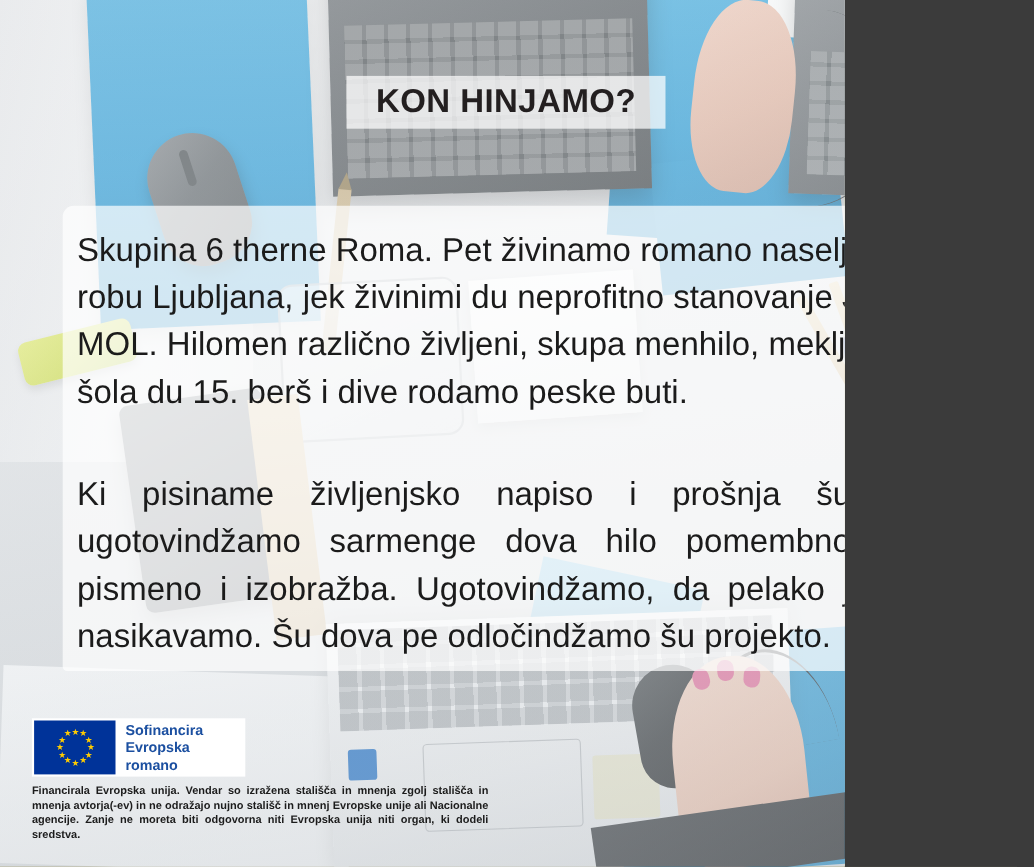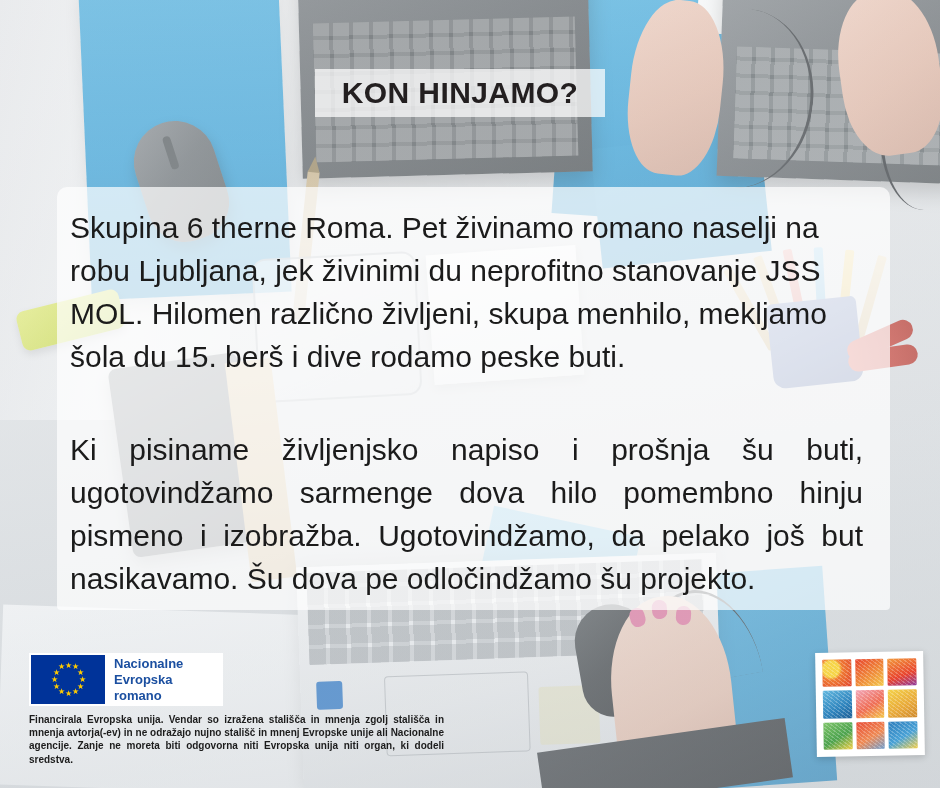--- a/index.html
+++ b/index.html
@@ -3,21 +3,21 @@
 <meta charset="utf-8">
 <title>Informational Slide</title>
 <style>
   html, body {
     margin: 0;
     padding: 0;
     background: #3b3b3b;
   }
   .slide {
     position: relative;
-    width: 940px;
+    width: 768px;
     height: 788px;
     overflow: hidden;
     font-family: "Liberation Sans", sans-serif;
     background: #fef9c3;
   }
 
   
   .photo { position: absolute; inset: 0; overflow: hidden; }
 
   .desk-base {
@@ -484,21 +484,21 @@
         <span class="eu-star" style="color: rgb(255, 204, 0); left: 46.1244px; top: 28.5px;">★</span>
         <span class="eu-star" style="color: rgb(255, 204, 0); left: 41px; top: 33.6244px;">★</span>
         <span class="eu-star" style="color: rgb(255, 204, 0); left: 34px; top: 35.5px;">★</span>
         <span class="eu-star" style="color: rgb(255, 204, 0); left: 27px; top: 33.6244px;">★</span>
         <span class="eu-star" style="color: rgb(255, 204, 0); left: 21.8756px; top: 28.5px;">★</span>
         <span class="eu-star" style="color: rgb(255, 204, 0); left: 20px; top: 21.5px;">★</span>
         <span class="eu-star" style="color: rgb(255, 204, 0); left: 21.8756px; top: 14.5px;">★</span>
         <span class="eu-star" style="color: rgb(255, 204, 0); left: 27px; top: 9.37564px;">★</span>
       </div>
     <div class="eu-text">
-      <div>Nacionalne</div>
+      <div>Sofinancira</div>
       <div>Evropska romano</div>
     </div>
   </div>
 
   <div class="disclaimer">Financirala Evropska unija. Vendar so izražena stališča in mnenja zgolj stališča in mnenja avtorja(-ev) in ne odražajo nujno stališč in mnenj Evropske unije ali Nacionalne agencije. Zanje ne moreta biti odgovorna niti Evropska unija niti organ, ki dodeli sredstva.</div>
 
   <div class="artwork-card">
     <div class="art-tile t1"></div>
     <div class="art-tile t2"></div>
     <div class="art-tile t3"></div>

